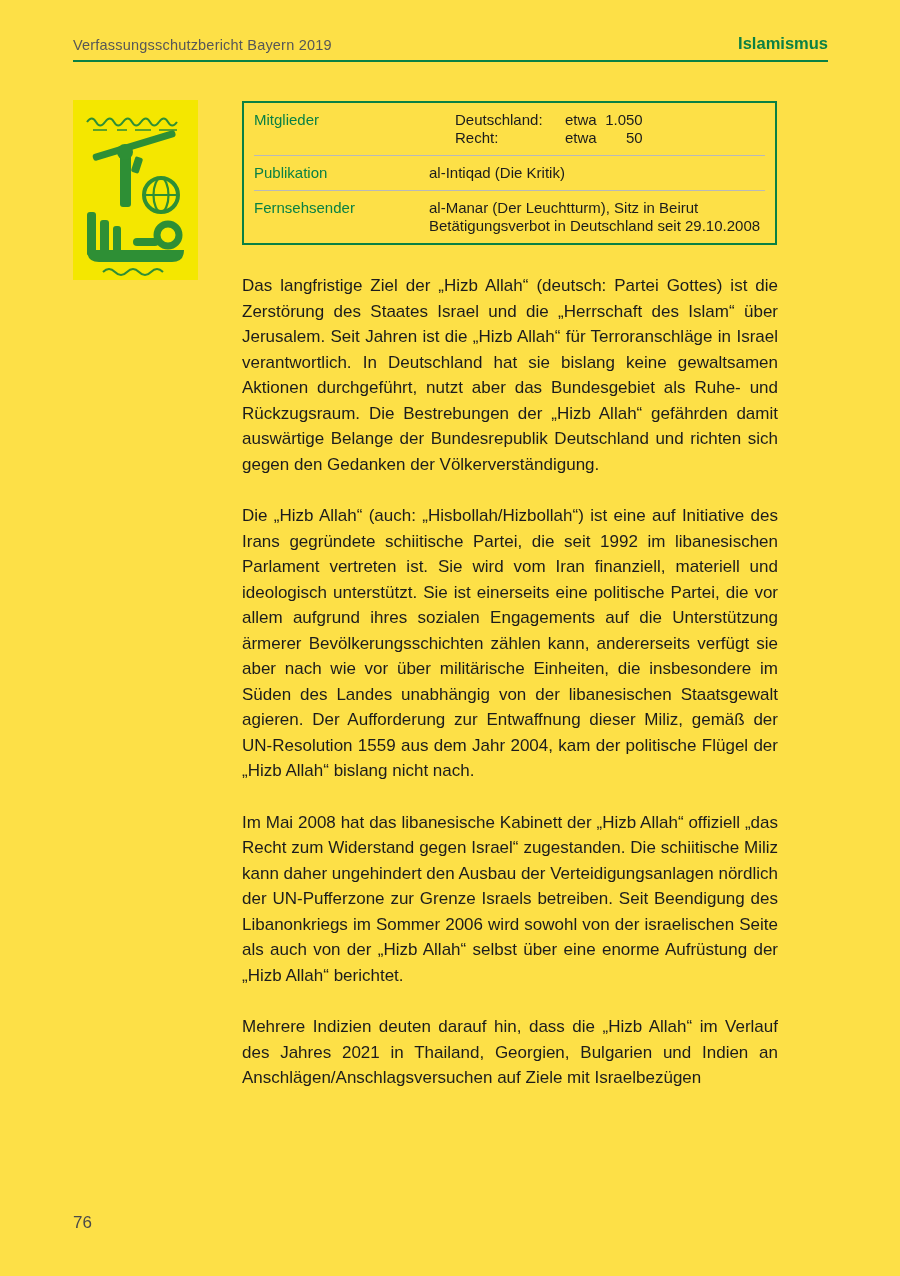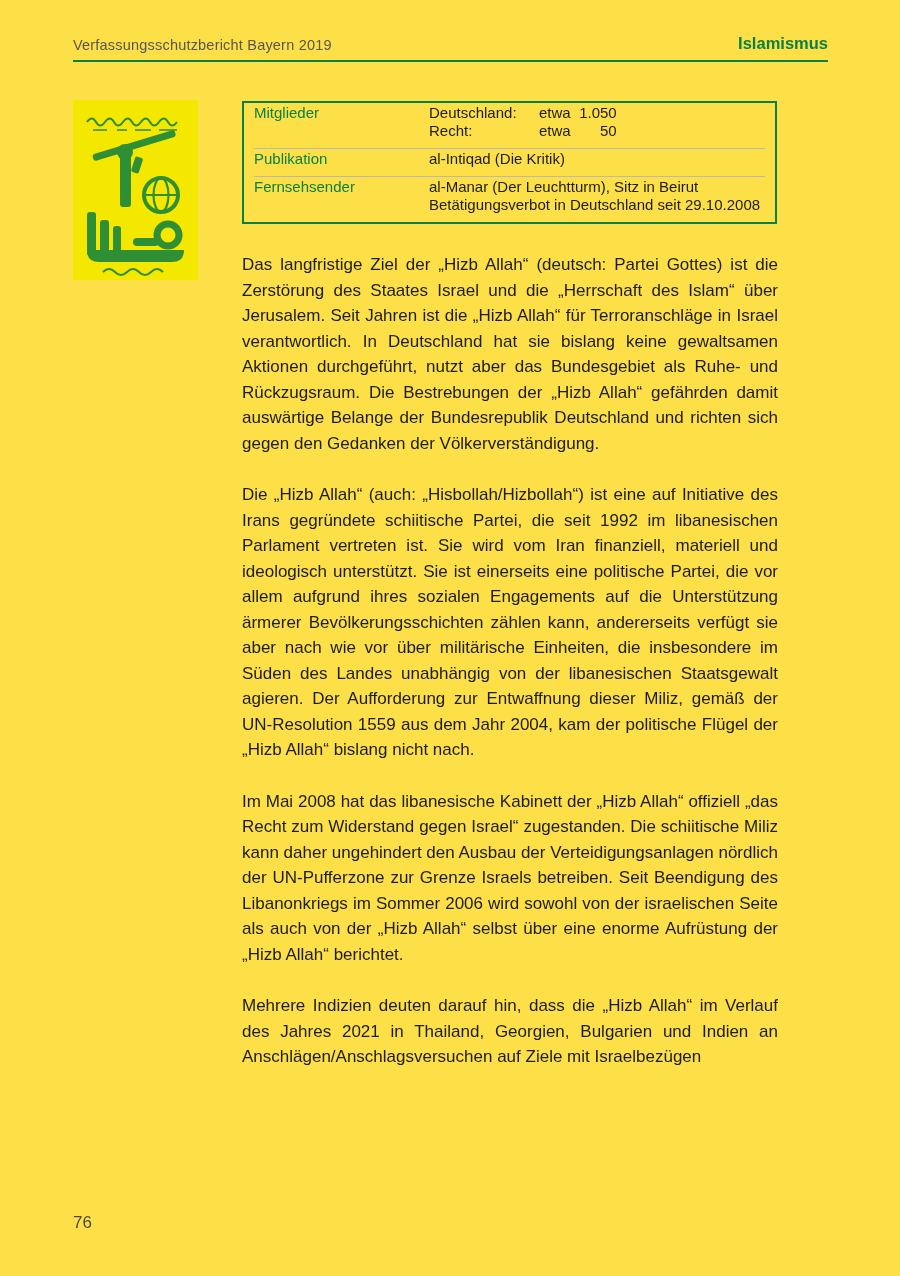--- a/index.html
+++ b/index.html
@@ -22,25 +22,25 @@
   
   .logo { position:absolute; left:73px; top:100px; width:125px; height:180px; }
 
   
   .main { position:absolute; left:242px; top:101px; width:536px; }
   h1.section { font-size:18px; line-height:21px; color:#0a8044; font-weight:bold; margin:0 0 25px; }
   h1.section .num { margin-right:20px; }
 
   
   .infobox { border:2px solid #0a8044; width:535px; }
-  .irow { display:flex; margin:0 10px; padding:1px 0 8px; }
+  .irow { display:flex; margin:0 10px; padding:8px 0 8px; }
   .irow + .irow { border-top:1px solid #b9b9b9; }
   .ilabel { flex:0 0 175px; color:#0a8044; font-size:15px; line-height:18px; }
   .ival { font-size:15px; color:#1c1c1c; line-height:18px; }
-  .kv .k { display:inline-block; width:110px; }
+  .kv .k { display:inline-block; width:110px;margin-left:26px; }
   .kv .num { display:inline-block; width:46px; text-align:right; }
 
   
   .paras { margin-top:28px; }
   p.body {
     font-size:17px; line-height:25.5px; color:#1c1c1c;
     text-align:justify; margin:0 0 26px; hyphens:auto;
   }
   p.body:last-child { margin-bottom:0; }
 

